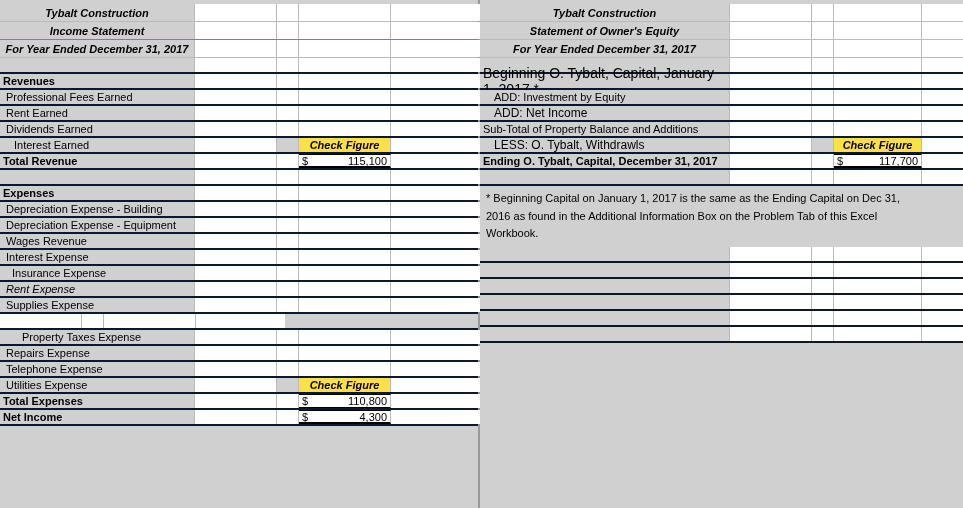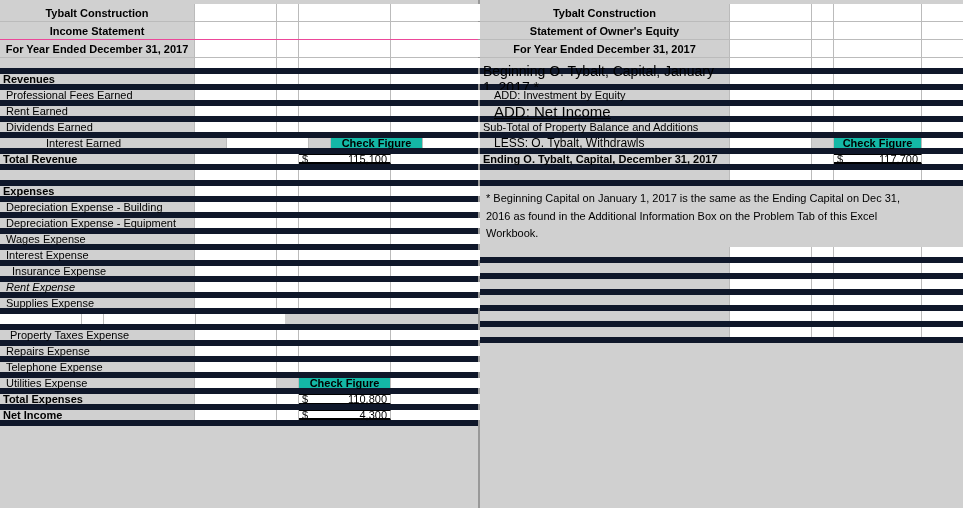--- a/index.html
+++ b/index.html
@@ -18,25 +18,25 @@
     }
     .left-panel {
       width: 480px;
       border-right: 2px solid #999;
       padding: 4px 0;
     }
     .right-panel {
       width: 483px;
       padding: 4px 0;
     }
-    .center { text-align: left; justify-content: center; }
+    .center { text-align: left; justify-content: center; font-style: italic; }
     .grid-row {
       display: flex;
       height: 16px;
-      border-bottom: 6px solid #0f172a;
+      border-bottom: 2px solid #0f172a;
     }
     
     .lc1 { width: 195px; min-width: 195px; }
     .lc2 { width: 82px; min-width: 82px; }
     .lc3 { width: 22px; min-width: 22px; }
     .lc4 { width: 92px; min-width: 92px; }
     .lc5 { width: 89px; min-width: 89px; }
     
     .rc1 { width: 250px; min-width: 250px; }
     .rc2 { width: 82px; min-width: 82px; }
@@ -47,21 +47,21 @@
     .gcell {
       height: 100%;
       border-right: 1px solid #bbb;
       display: flex;
       align-items: center;
       padding: 0 3px;
       font-size: 11px;
       background: #d0d0d0;
     }
     .gcell.white { background: #ffffff; }
-    .gcell.yellow { background: #14b8a6; font-weight: bold; }
+    .gcell.yellow { background: #fde047; font-weight: bold; }
     .gcell.center { justify-content: center; }
     .gcell.bold-text { font-weight: bold; }
     .gcell.no-border-right { border-right: none; }
   </style>
 </head>
 <body>
 
 <div class="spreadsheet">
 
   <div class="left-panel">
@@ -122,21 +122,21 @@
 
     <div class="grid-row">
       <div class="gcell lc1" style="padding-left:6px;">Dividends Earned</div>
       <div class="gcell lc2 white"></div>
       <div class="gcell lc3 white"></div>
       <div class="gcell lc4 white"></div>
       <div class="gcell lc5 white no-border-right"></div>
     </div>
 
     <div class="grid-row">
-      <div class="gcell lc1" style="padding-left:14px;margin-left:32px;">Interest Earned</div>
+      <div class="gcell lc1" style="padding-left:14px;">Interest Earned</div>
       <div class="gcell lc2 white"></div>
       <div class="gcell lc3"></div>
       <div class="gcell lc4 yellow center">Check Figure</div>
       <div class="gcell lc5 white no-border-right"></div>
     </div>
 
     <div class="grid-row">
       <div class="gcell lc1 bold-text">Total Revenue</div>
       <div class="gcell lc2 white"></div>
       <div class="gcell lc3 white"></div>
@@ -171,21 +171,21 @@
       <div class="gcell lc5 white no-border-right"></div>
     </div>
     <div class="grid-row">
       <div class="gcell lc1" style="padding-left:6px;">Depreciation Expense - Equipment</div>
       <div class="gcell lc2 white"></div>
       <div class="gcell lc3 white"></div>
       <div class="gcell lc4 white"></div>
       <div class="gcell lc5 white no-border-right"></div>
     </div>
     <div class="grid-row">
-      <div class="gcell lc1" style="padding-left:6px;">Wages Expense</div>
+      <div class="gcell lc1" style="padding-left:6px;">Wages Revenue</div>
       <div class="gcell lc2 white"></div>
       <div class="gcell lc3 white"></div>
       <div class="gcell lc4 white"></div>
       <div class="gcell lc5 white no-border-right"></div>
     </div>
     <div class="grid-row">
       <div class="gcell lc1" style="padding-left:6px;">Interest Expense</div>
       <div class="gcell lc2 white"></div>
       <div class="gcell lc3 white"></div>
       <div class="gcell lc4 white"></div>
@@ -212,21 +212,21 @@
       <div class="gcell lc4 white"></div>
       <div class="gcell lc5 white no-border-right"></div>
     </div>
     <div class="grid-row">
       <div class="gcell lc2 white"></div>
       <div class="gcell lc3 white"></div>
       <div class="gcell lc4 white"></div>
       <div class="gcell lc5 white no-border-right"></div>
     </div>
     <div class="grid-row">
-      <div class="gcell lc1" style="padding-left:10px;">Property Taxes Expense</div>
+      <div class="gcell lc1" style="padding-left:22px;">Property Taxes Expense</div>
       <div class="gcell lc2 white"></div>
       <div class="gcell lc3 white"></div>
       <div class="gcell lc4 white"></div>
       <div class="gcell lc5 white no-border-right"></div>
     </div>
     <div class="grid-row">
       <div class="gcell lc1" style="padding-left:6px;">Repairs Expense</div>
       <div class="gcell lc2 white"></div>
       <div class="gcell lc3 white"></div>
       <div class="gcell lc4 white"></div>
@@ -313,21 +313,21 @@
 
     <div class="grid-row">
       <div class="gcell rc1" style="font-size:11px; padding-left:14px;">   ADD: Investment by Equity</div>
       <div class="gcell rc2 white"></div>
       <div class="gcell rc3 white"></div>
       <div class="gcell rc4 white"></div>
       <div class="gcell rc5 white no-border-right"></div>
     </div>
 
     <div class="grid-row">
-      <div class="gcell rc1" style="font-size:15px; padding-left:14px;text-decoration:underline;">   ADD: Net Income</div>
+      <div class="gcell rc1" style="font-size:12px; padding-left:14px;">   ADD: Net Income</div>
       <div class="gcell rc2 white"></div>
       <div class="gcell rc3 white"></div>
       <div class="gcell rc4 white"></div>
       <div class="gcell rc5 white no-border-right"></div>
     </div>
 
     <div class="grid-row">
       <div class="gcell rc1" style="font-size:11px;">Sub-Total of Property Balance and Additions</div>
       <div class="gcell rc2 white"></div>
       <div class="gcell rc3 white"></div>

